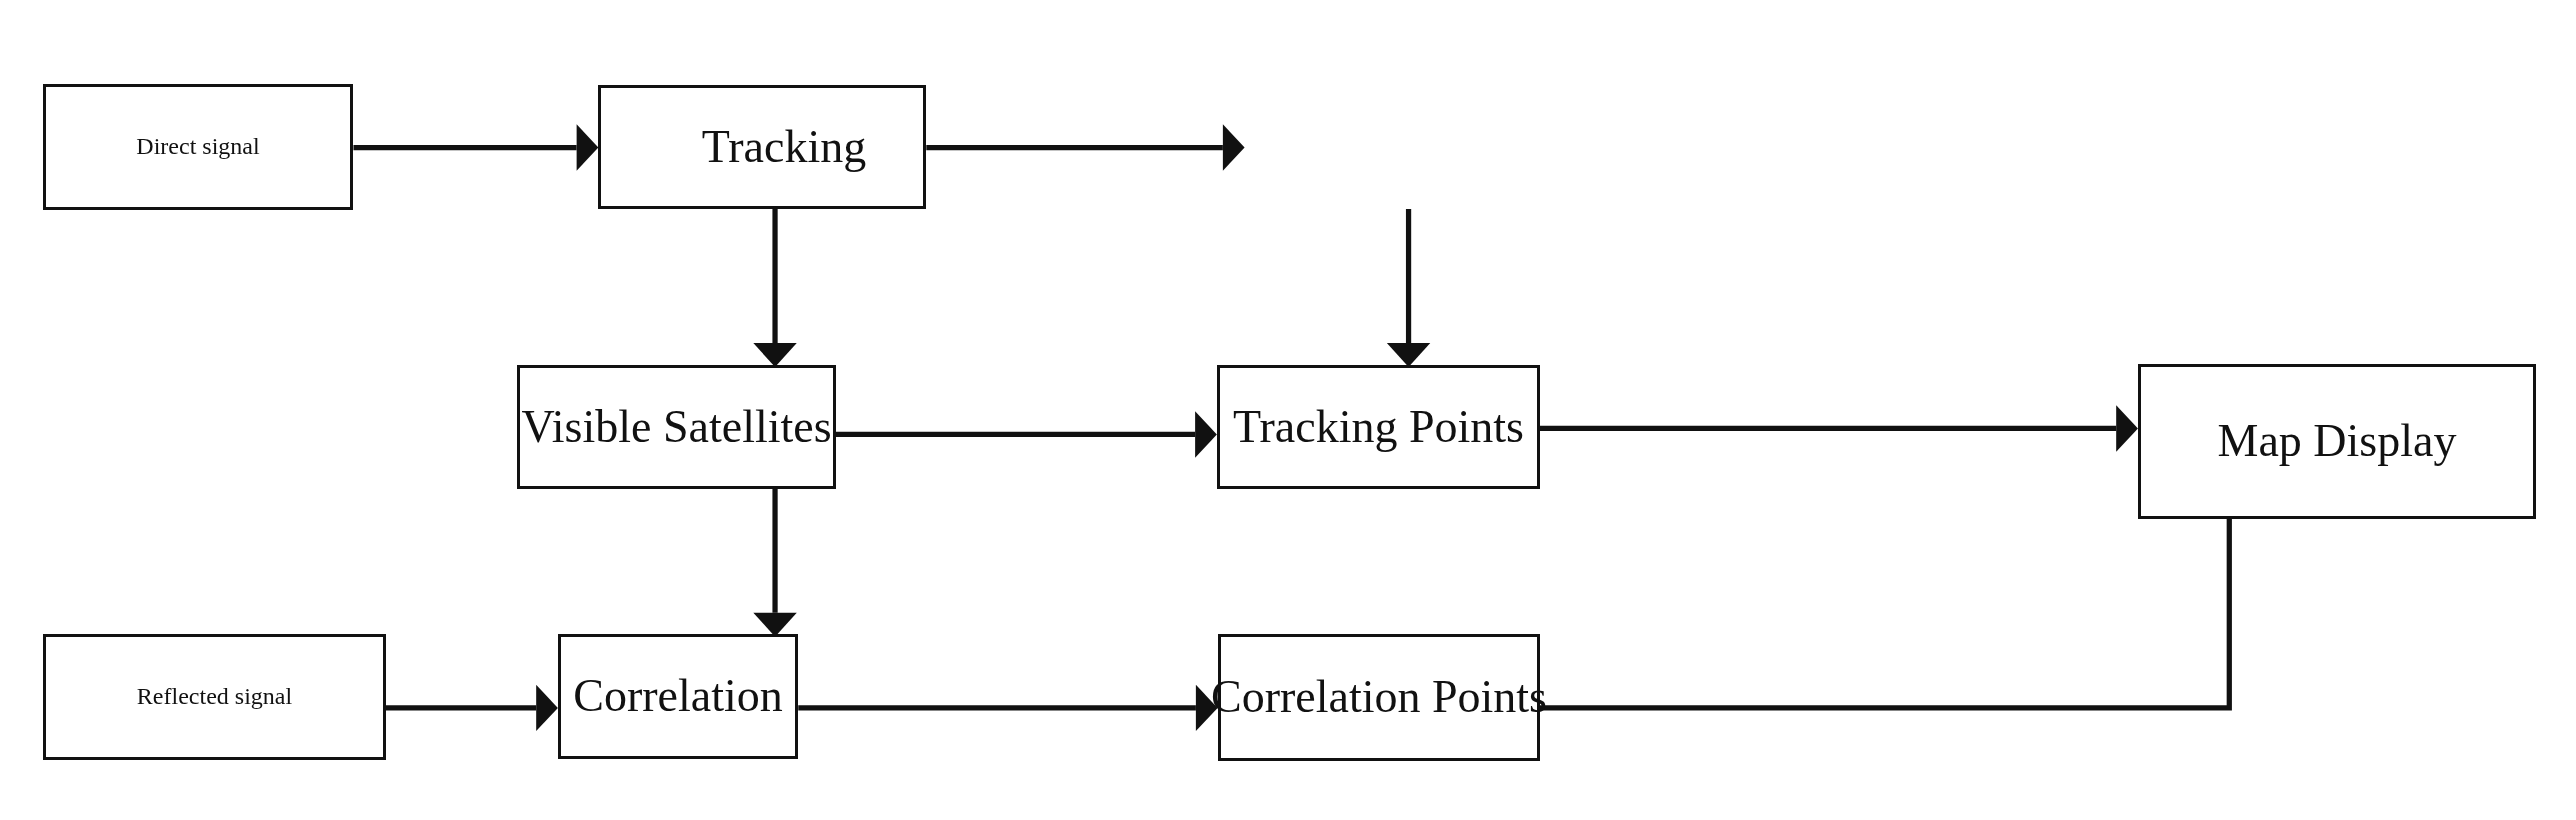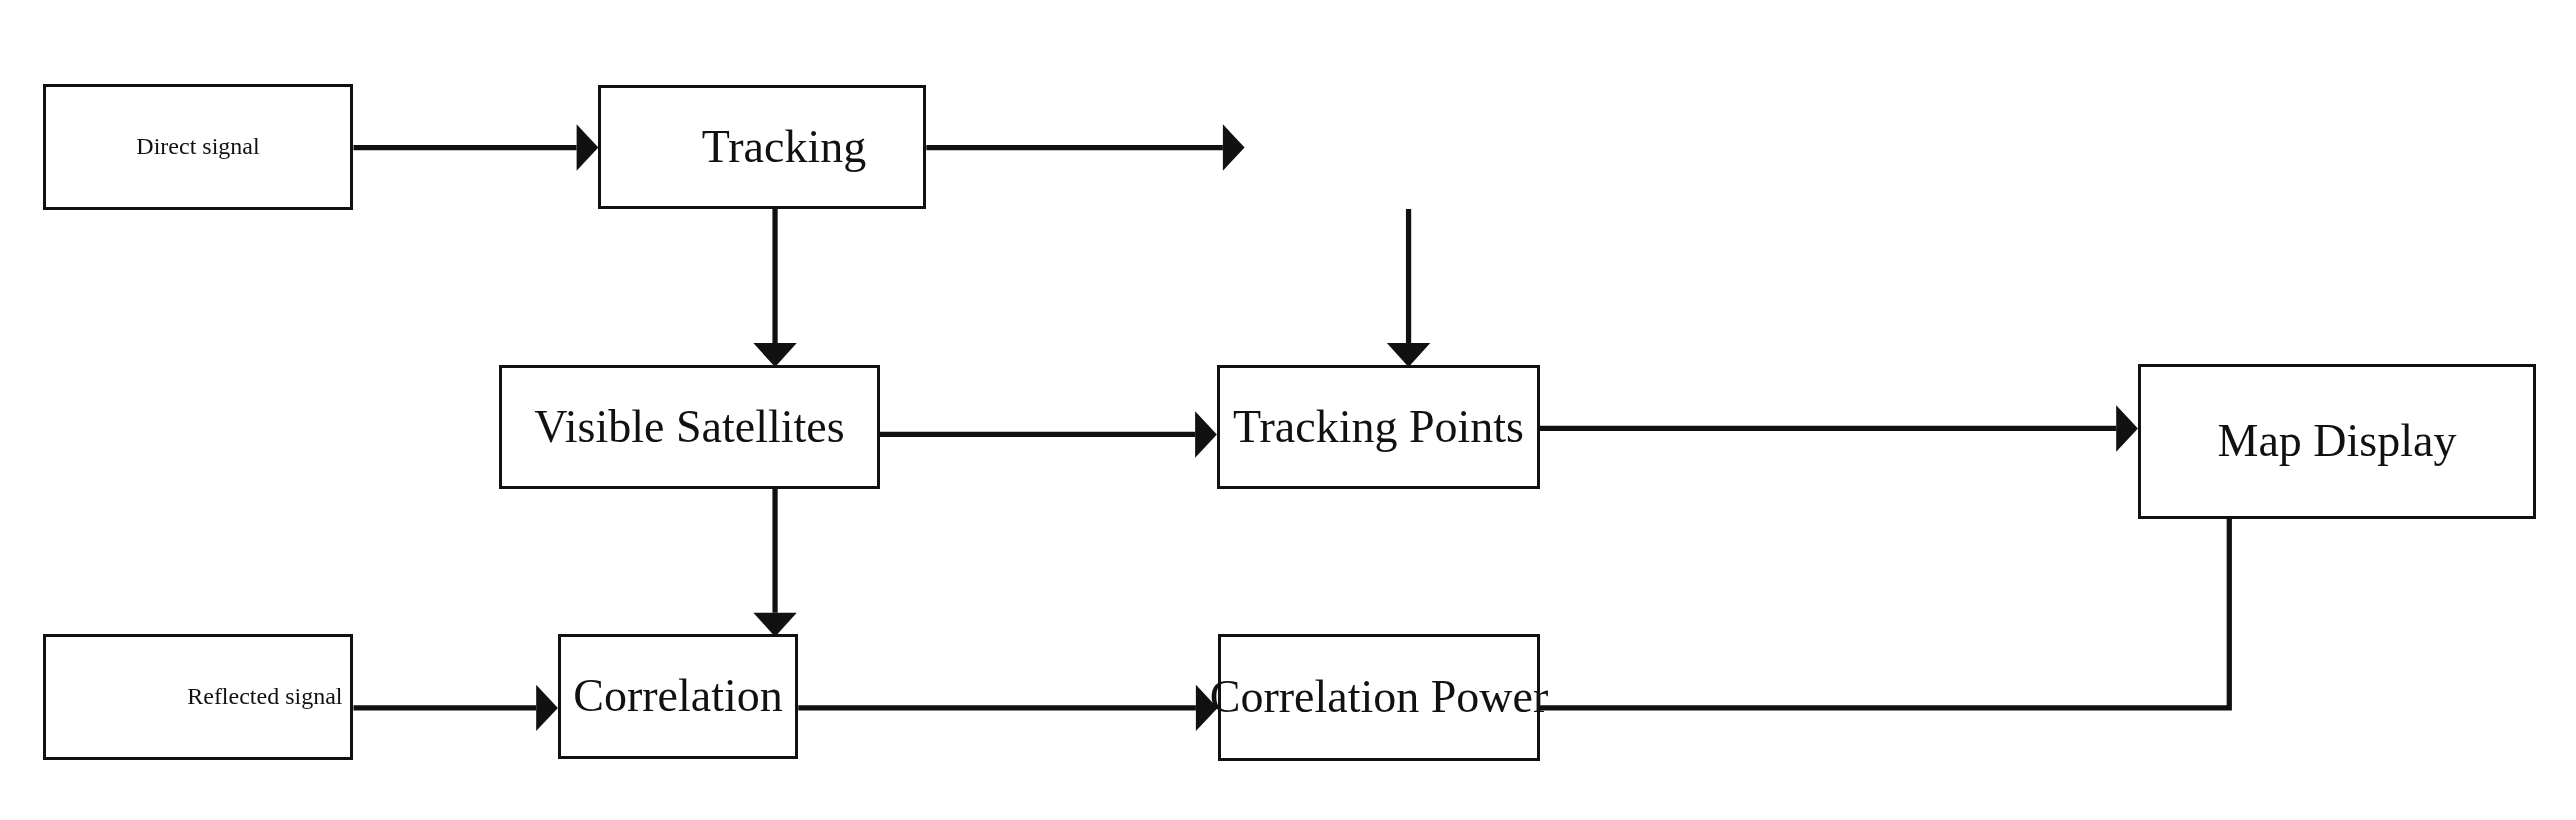--- a/index.html
+++ b/index.html
@@ -115,38 +115,38 @@
 
   <div class="node fs-small" style="left:43px; top:84px; width:310px; height:126px;">
     <span class="label">Direct signal</span>
   </div>
 
   <div class="node fs-large" style="left:598px; top:85px; width:328px; height:124px;padding-left:44px;">
     <span class="label">Tracking</span>
   </div>
 
 
-  <div class="node fs-large" style="left:499px; top:365px; width:381px; height:124px;">
+  <div class="node fs-large" style="left:517px; top:365px; width:319px; height:124px;">
     <span class="label">Visible Satellites</span>
   </div>
 
   <div class="node fs-large" style="left:1217px; top:365px; width:323px; height:124px;">
     <span class="label">Tracking Points</span>
   </div>
 
   <div class="node fs-large" style="left:2138px; top:364px; width:398px; height:155px;">
     <span class="label">Map Display</span>
   </div>
 
-  <div class="node fs-small" style="left:43px; top:634px; width:310px; height:126px;justify-content:flex-end;">
+  <div class="node fs-small" style="left:43px; top:634px; width:343px; height:126px;">
     <span class="label">Reflected signal</span>
   </div>
 
   <div class="node fs-large" style="left:558px; top:634px; width:240px; height:125px;">
     <span class="label">Correlation</span>
   </div>
 
   <div class="node fs-large" style="left:1218px; top:634px; width:322px; height:127px;">
-    <span class="label">Correlation Power</span>
+    <span class="label">Correlation Points</span>
   </div>
 
 </div>
 
 
 </body></html>

